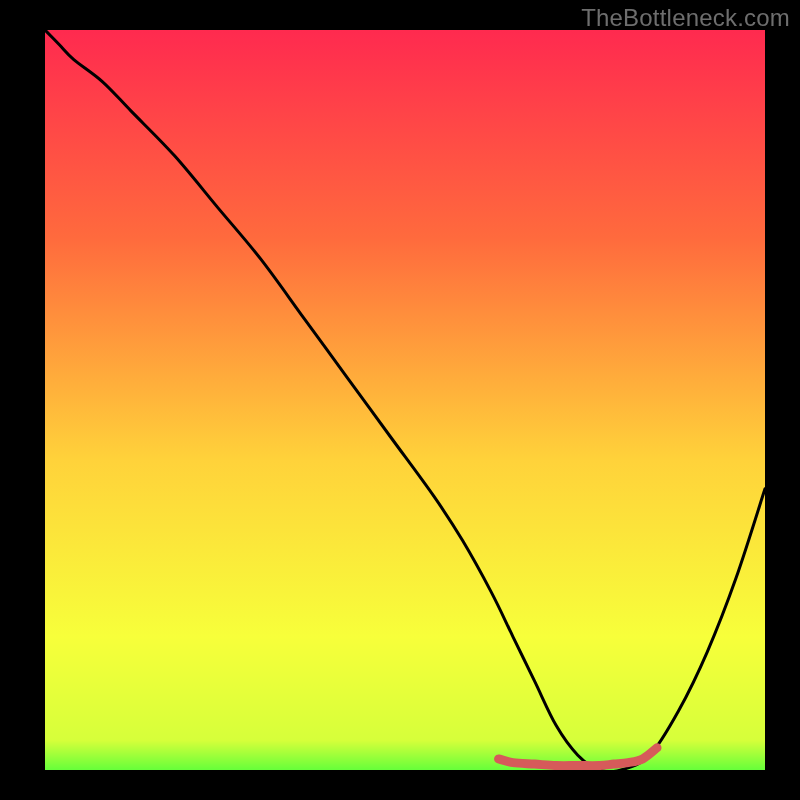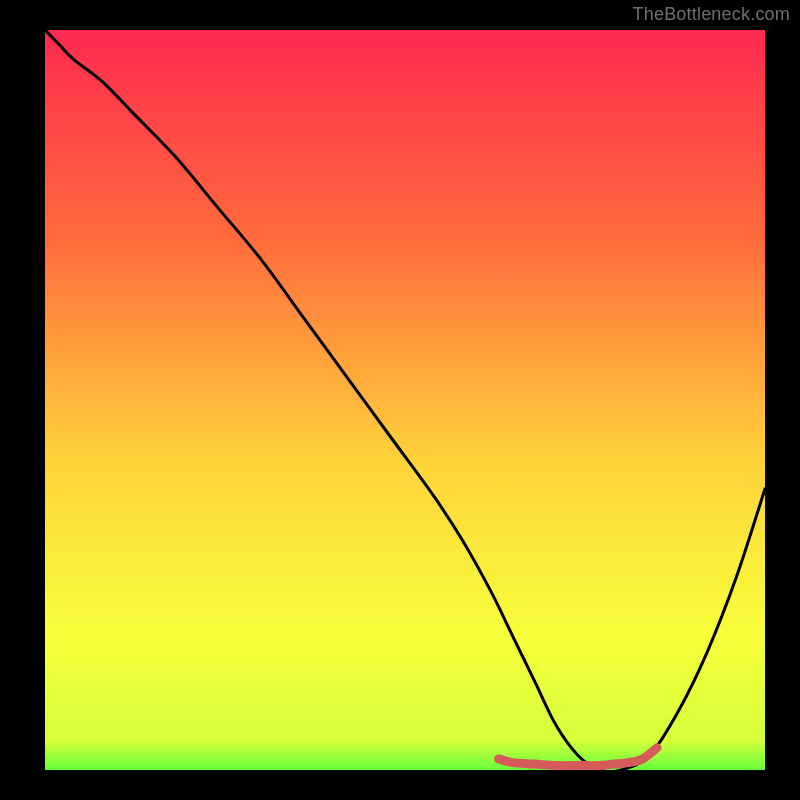--- a/index.html
+++ b/index.html
@@ -17,21 +17,21 @@
     top: 0;
     width: 800px;
     height: 800px;
     background: #000;
   }
   .watermark {
     position: absolute;
     top: 4px;
     right: 10px;
     color: #6e6e6e;
-    font-size: 18px;
+    font-size: 24px;
     font-weight: 400;
     letter-spacing: 0.2px;
     z-index: 50;
   }
   .plot-area {
     position: absolute;
     left: 45px;
     top: 30px;
     width: 720px;
     height: 740px;

